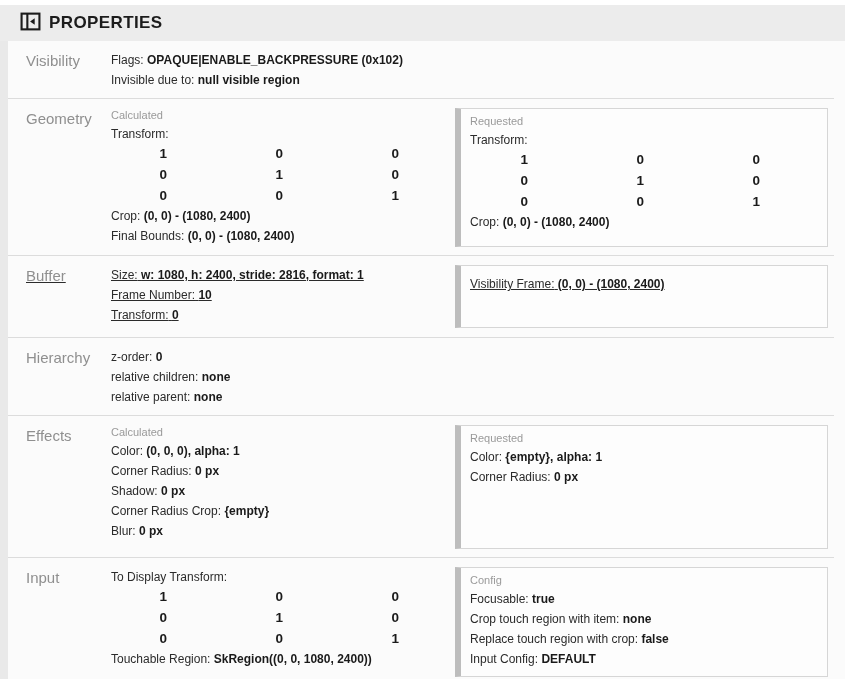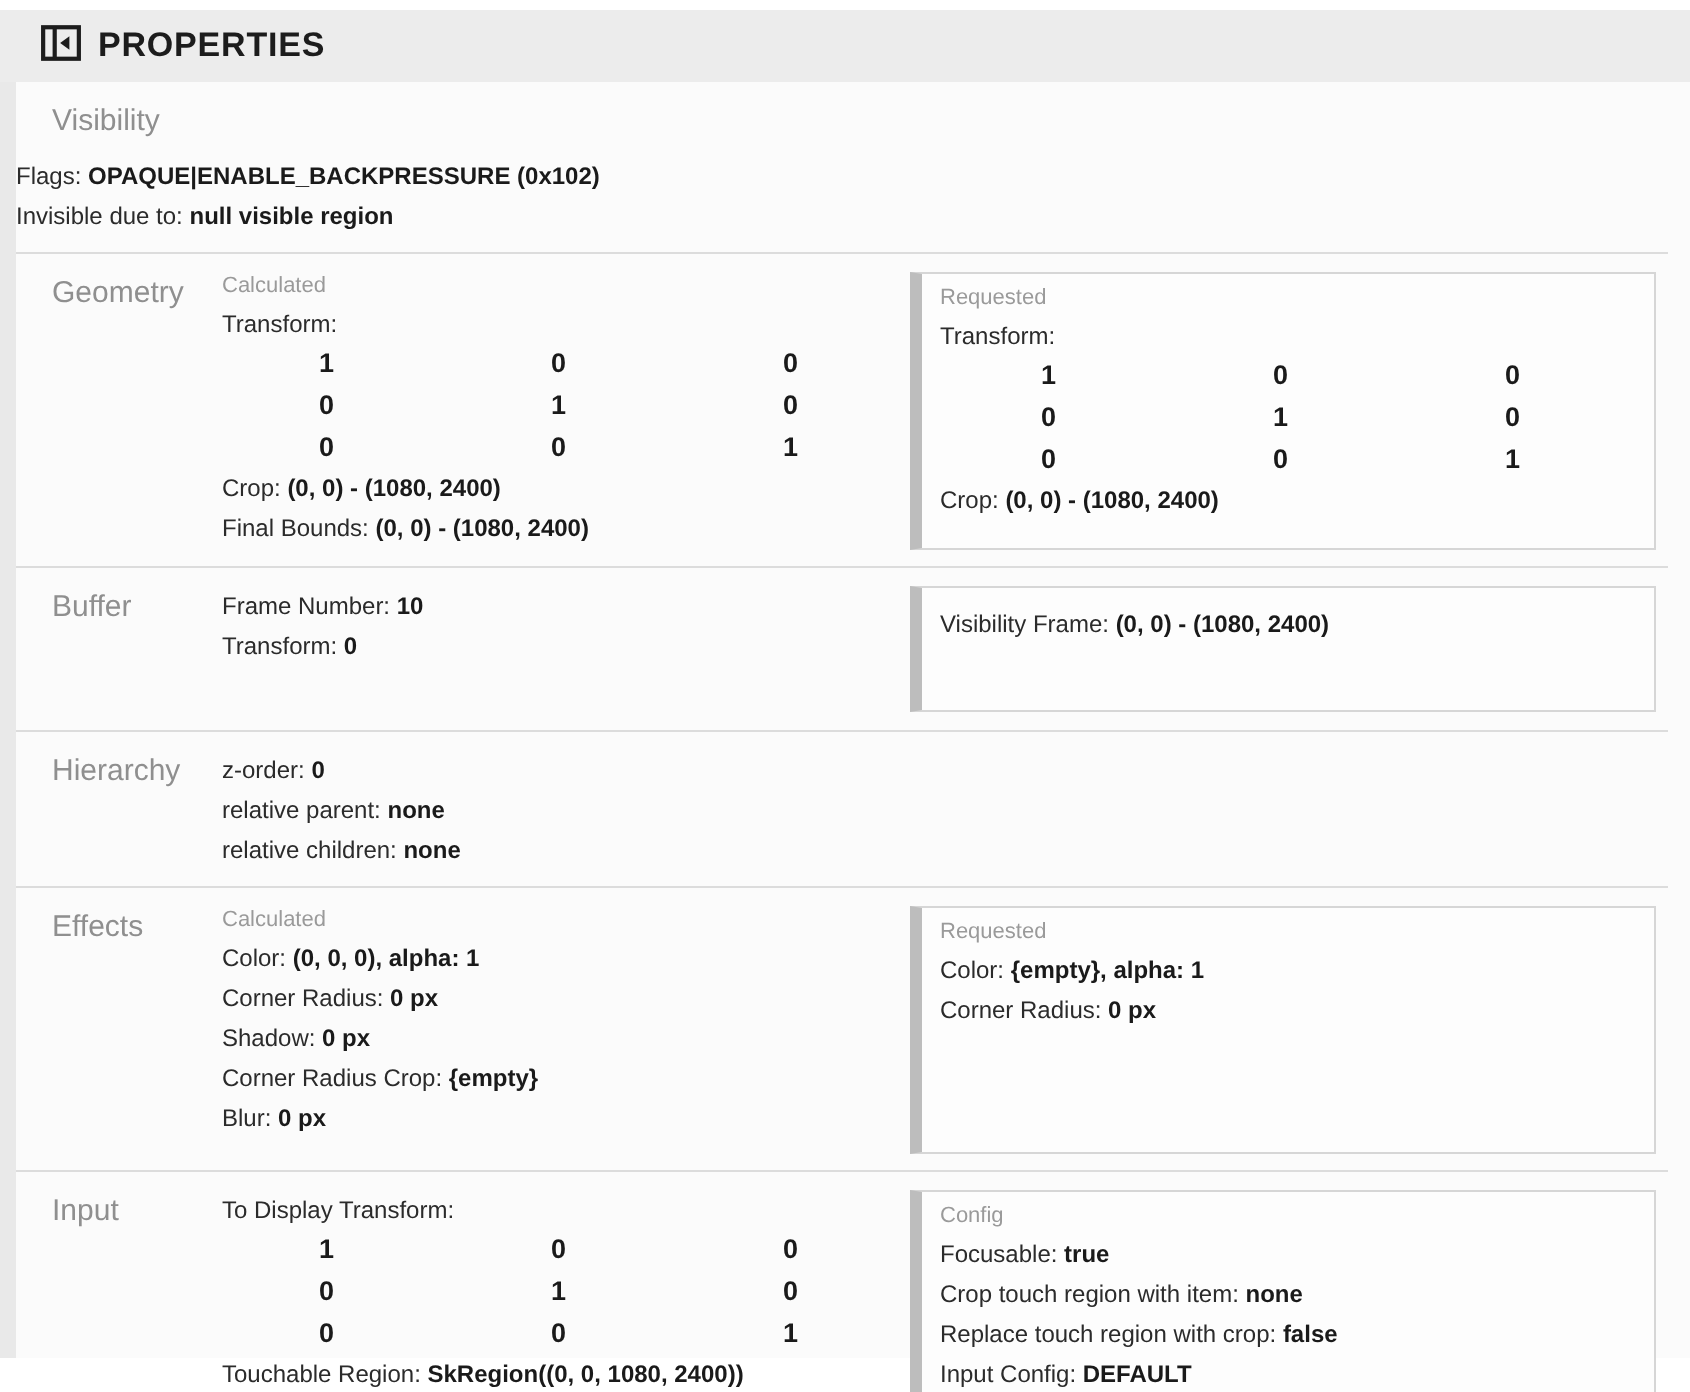--- a/index.html
+++ b/index.html
@@ -25,23 +25,23 @@
     font-size:17px; font-weight:700; letter-spacing:0.4px; color:#1c1c1c;
   }
   .panel-body { display:flex; height:638px; background:#fbfbfb; }
   .gutter { width:8px; background:#e9e9e9; flex-shrink:0; }
   .sections { flex:1; }
   .section {
     display:flex; margin-right:12px;
     border-bottom:1px solid #dcdcdc;
   }
   .section:last-child { border-bottom:none; }
-  .sec-visibility { min-height:56px;flex-direction:column; }
+  .sec-visibility { min-height:56px; }
   .sec-geometry  { min-height:155px; }
-  .sec-buffer    { min-height:82px; }
+  .sec-buffer    { min-height:82px;text-decoration:underline; }
   .sec-hierarchy { min-height:78px; }
   .sec-effects   { min-height:135px; }
   .sec-input     { min-height:132px; }
   .section-label {
     width:103px; flex-shrink:0;
     padding:11px 0 0 18px;
     font-size:15px; color:#8f8f8f;
   }
   .section-content { flex:1; display:flex; padding-top:9px; padding-bottom:8px; }
   .col-left  { width:344px; flex-shrink:0; }
@@ -138,38 +138,39 @@
               <div class="row"><span>Crop:</span> <b>(0, 0) - (1080, 2400)</b></div>
             </div>
           </div>
         </div>
       </div>
 
       <div class="section sec-buffer">
         <div class="section-label">Buffer</div>
         <div class="section-content">
           <div class="col-left">
+            <div class="row"><span>Size:</span> <b>w: 1080, h: 2400, stride: 2816, format: 1</b></div>
             <div class="row"><span>Frame Number:</span> <b>10</b></div>
             <div class="row"><span>Transform:</span> <b>0</b></div>
           </div>
           <div class="col-right">
             <div class="gbox box-buffer">
               <div class="row" style="margin-top:3px;"><span>Visibility Frame:</span> <b>(0, 0) - (1080, 2400)</b></div>
             </div>
           </div>
         </div>
       </div>
 
       <div class="section sec-hierarchy">
         <div class="section-label">Hierarchy</div>
         <div class="section-content">
           <div class="col-left">
             <div class="row"><span>z-order:</span> <b>0</b></div>
+            <div class="row"><span>relative children:</span> <b>none</b></div>
             <div class="row"><span>relative parent:</span> <b>none</b></div>
-            <div class="row"><span>relative children:</span> <b>none</b></div>
           </div>
         </div>
       </div>
 
       <div class="section sec-effects">
         <div class="section-label">Effects</div>
         <div class="section-content">
           <div class="col-left">
             <div class="sm-label">Calculated</div>
             <div class="row"><span>Color:</span> <b>(0, 0, 0), alpha: 1</b></div>

